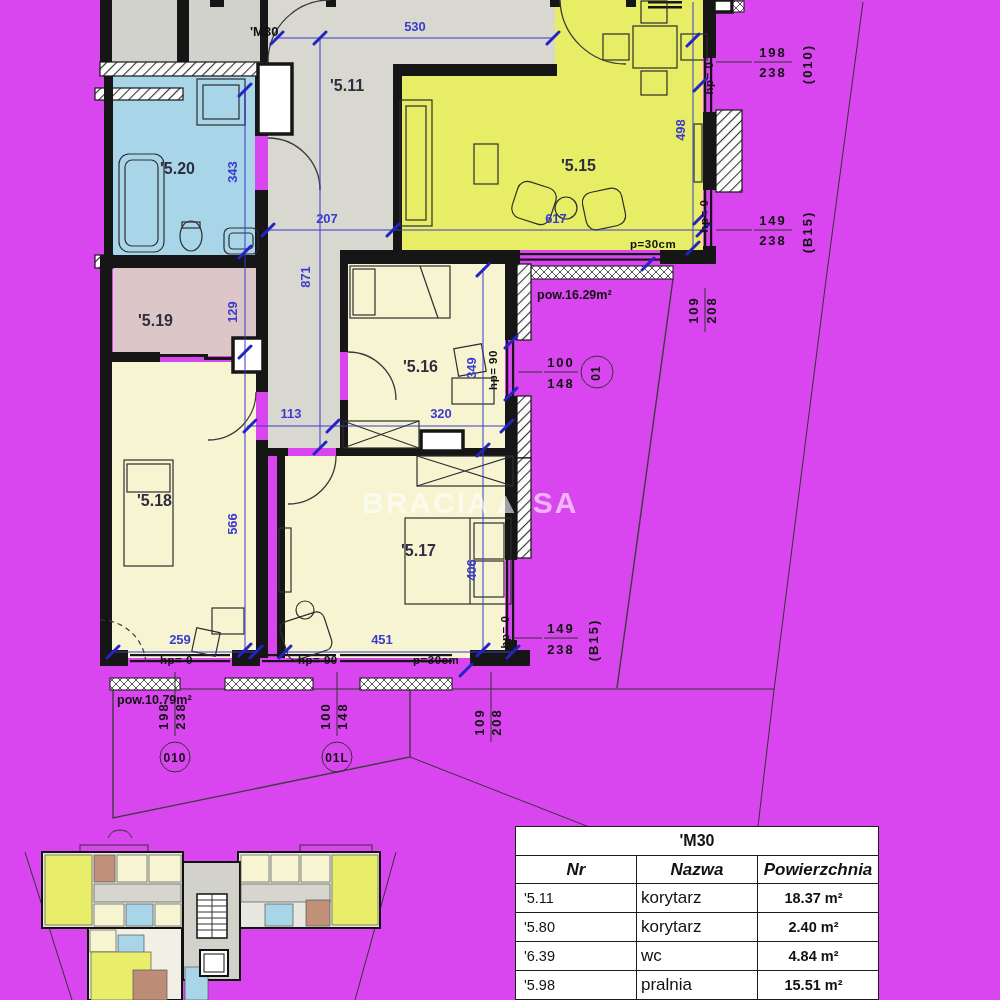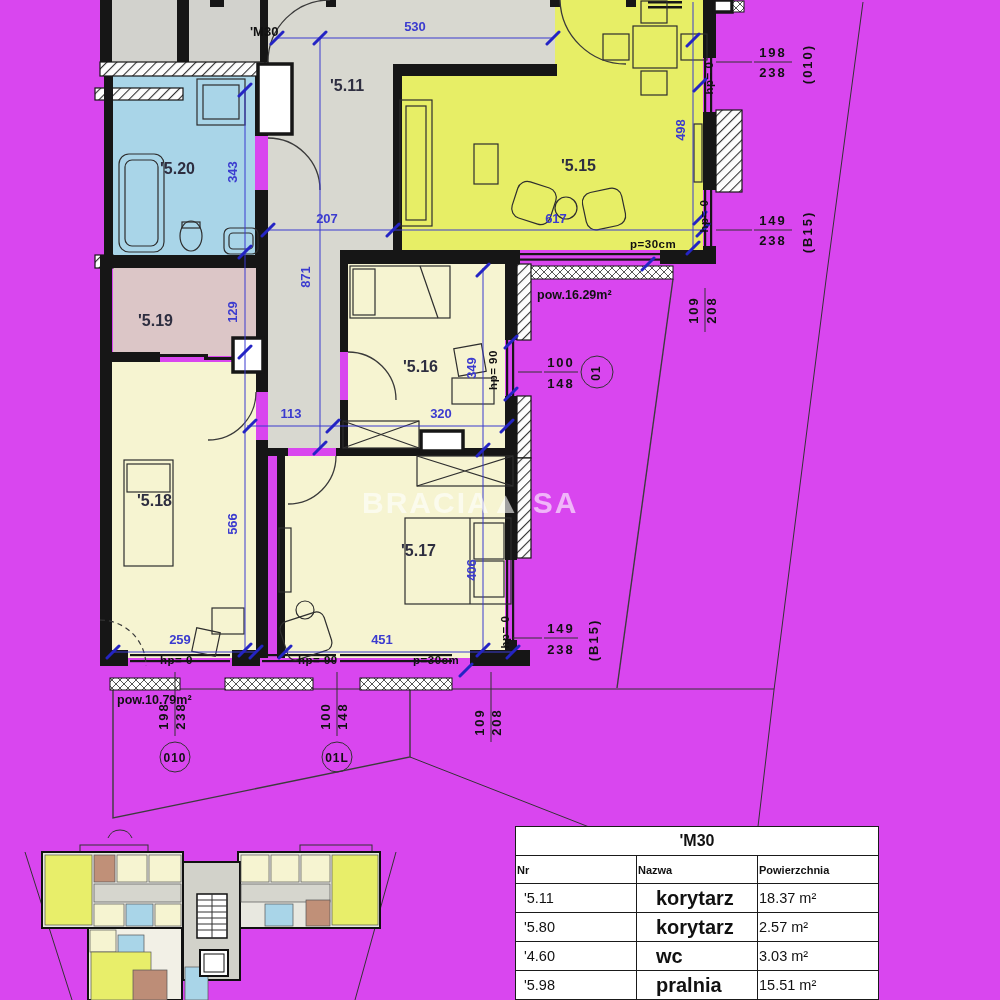--- a/index.html
+++ b/index.html
@@ -24,24 +24,24 @@
   .ln-doorD{stroke:#3a3a3a;stroke-width:1.2;fill:none;stroke-dasharray:5 4;}
   .ln-furn{stroke:#2e2e2e;stroke-width:1.2;fill:none;}
   .ln-thin{stroke:#333;stroke-width:1;fill:none;}
   .ln-bound{stroke:#3c3c3c;stroke-width:1.4;fill:none;}
 
   
   .m30table{position:absolute;left:515px;top:826px;width:364px;border-collapse:collapse;
             background:#fff;color:#111;table-layout:fixed;}
   .m30table td{border:1.4px solid #1a1a1a;overflow:hidden;white-space:nowrap;}
   .m30table .title{font-size:16px;font-weight:700;text-align:center;height:26px;}
-  .m30table .hdr{font-size:11px;font-weight:700;text-align:left;height:25px;}
+  .m30table .hdr{font-size:17px;font-weight:700;text-align:center;height:25px;font-style:italic;}
   .m30table .c-nr{width:73px;font-size:14.5px;padding-left:8px;height:26px;}
-  .m30table .c-name{width:155px;font-size:20px;padding-left:19px;height:26px;font-weight:bold;}
-  .m30table .c-area{width:130px;font-size:14.5px;text-align:left;padding-right:10px;height:26px;}
+  .m30table .c-name{width:155px;font-size:17px;padding-left:4px;height:26px;}
+  .m30table .c-area{width:130px;font-size:14.5px;text-align:center;padding-right:10px;height:26px;font-weight:bold;}
 
   .watermark{position:absolute;left:362px;top:474px;font-size:30px;font-weight:700;
              color:rgba(255,255,255,.6);letter-spacing:2px;pointer-events:none;z-index:5;margin-top:12px;}
 </style>
 </head>
 <body>
 
 <div id="stage">
 
 <svg width="1000" height="1000" viewBox="0 0 1000 1000">
@@ -343,26 +343,26 @@
     <td class="hdr">Powierzchnia</td>
   </tr>
   <tr>
     <td class="c-nr">'5.11</td>
     <td class="c-name">korytarz</td>
     <td class="c-area">18.37 m²</td>
   </tr>
   <tr>
     <td class="c-nr">'5.80</td>
     <td class="c-name">korytarz</td>
-    <td class="c-area">2.57 m²</td>
-  </tr>
-  <tr>
-    <td class="c-nr">'4.60</td>
+    <td class="c-area">2.40 m²</td>
+  </tr>
+  <tr>
+    <td class="c-nr">'6.39</td>
     <td class="c-name">wc</td>
-    <td class="c-area">3.03 m²</td>
+    <td class="c-area">4.84 m²</td>
   </tr>
   <tr>
     <td class="c-nr">'5.98</td>
     <td class="c-name">pralnia</td>
     <td class="c-area">15.51 m²</td>
   </tr>
   <tr>
     <td class="c-nr">'5.15</td>
     <td class="c-name">salon</td>
     <td class="c-area">26.05 m²</td>

